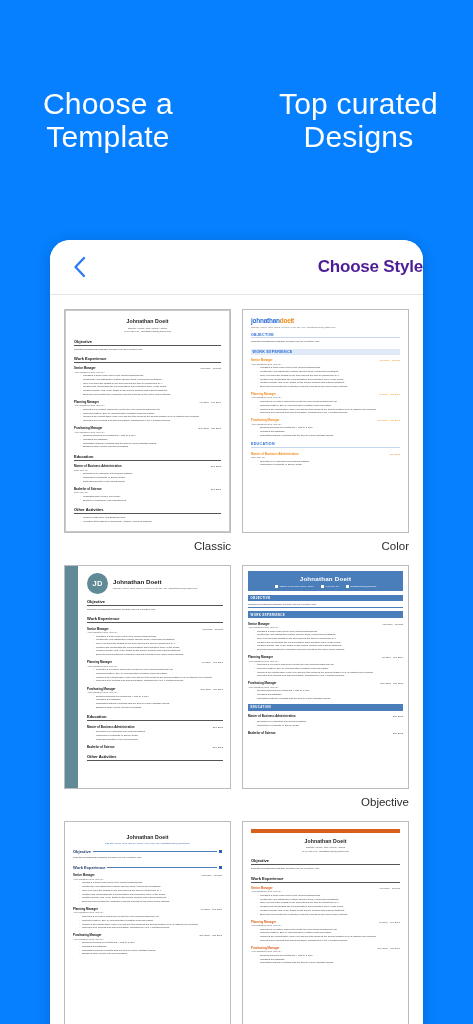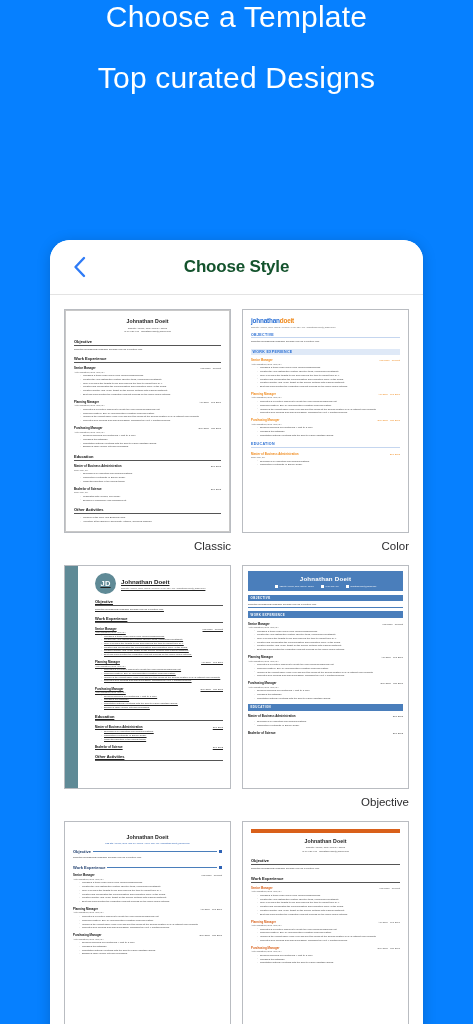--- a/index.html
+++ b/index.html
@@ -10,21 +10,21 @@
     overflow: hidden;
     position: relative;
   }
 
   
   .promo {
     position: absolute;
     top: 0; left: 0; right: 0;
     height: 240px;
     display: flex;
-    flex-direction: column;
+    flex-direction: row;
     align-items: center;
     justify-content: flex-start;
     gap: 28px;
     color: #ffffff;
   }
   .promo-line {
     font-size: 30px;
     font-weight: 400;
     letter-spacing: 0.2px;
     text-align: center;
@@ -57,24 +57,24 @@
   .back-btn {
     position: absolute;
     left: 14px;
     width: 30px; height: 30px;
     display: flex; align-items: center; justify-content: center;
     cursor: pointer;
   }
   .back-btn svg { display: block; }
   .nav-title {
     width: 100%;
-    text-align: center;
+    text-align: right;
     font-size: 17px;
     font-weight: bold;
-    color: #14532d;
+    color: #4c1d95;
     letter-spacing: -0.2px;
   }
 
   
   .scroll {
     height: 755px;
     overflow: hidden;
     padding: 14px 8px 0 8px;
     background: #fff;
   }
@@ -179,21 +179,21 @@
     border-bottom: none;
   }
   .t-color .r-jt { color: #f08a1c; }
   .t-color .r-dt { color: #f08a1c; }
 
   
   .t-design .d-bar {
     position: absolute; left: 0; top: 0; bottom: 0; width: 13px;
     background: #5f8a96;
   }
-  .t-design .d-inner { margin-left: 23px; padding: 7px 7px 0 7px; text-decoration: underline; }
+  .t-design .d-inner { margin-left: 15px; padding: 7px 7px 0 7px; }
   .t-design .d-head { display: flex; align-items: center; gap: 5px; }
   .t-design .d-av {
     width: 21px; height: 21px; border-radius: 50%;
     background: #5f8a96; color: #fff;
     display: flex; align-items: center; justify-content: center;
     font-size: 7.5px; font-weight: bold; letter-spacing: .3px;
     flex: none;
   }
   .t-design .d-nm { font-size: 6.2px; font-weight: bold; color: #1a1a1a; }
   .t-design .d-ct { font-size: 2.3px; color: #555; margin-top: 1.4px; }

